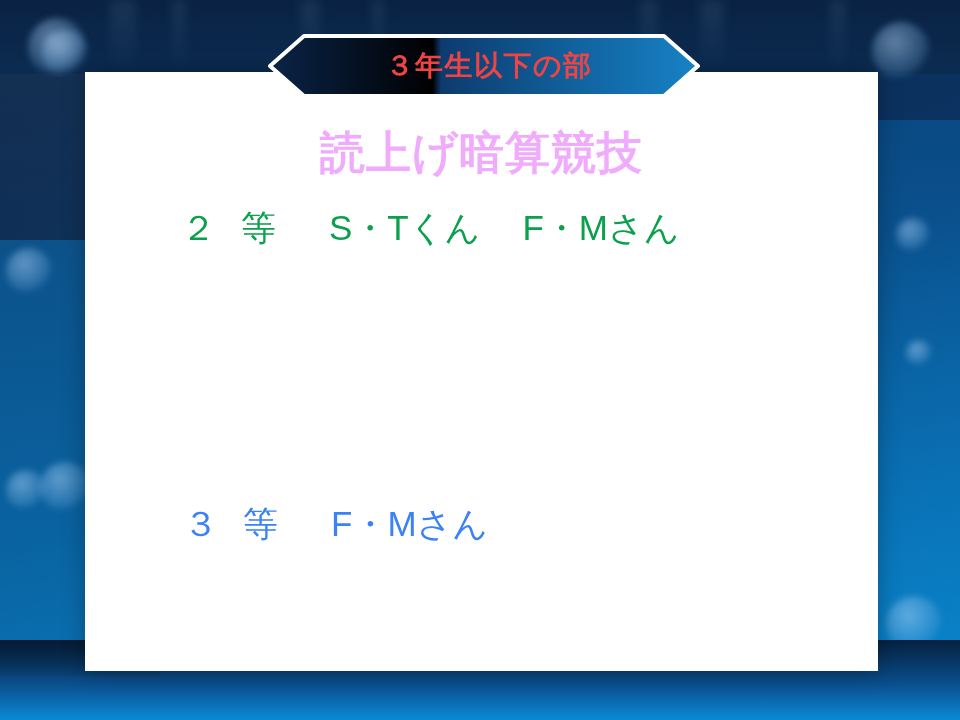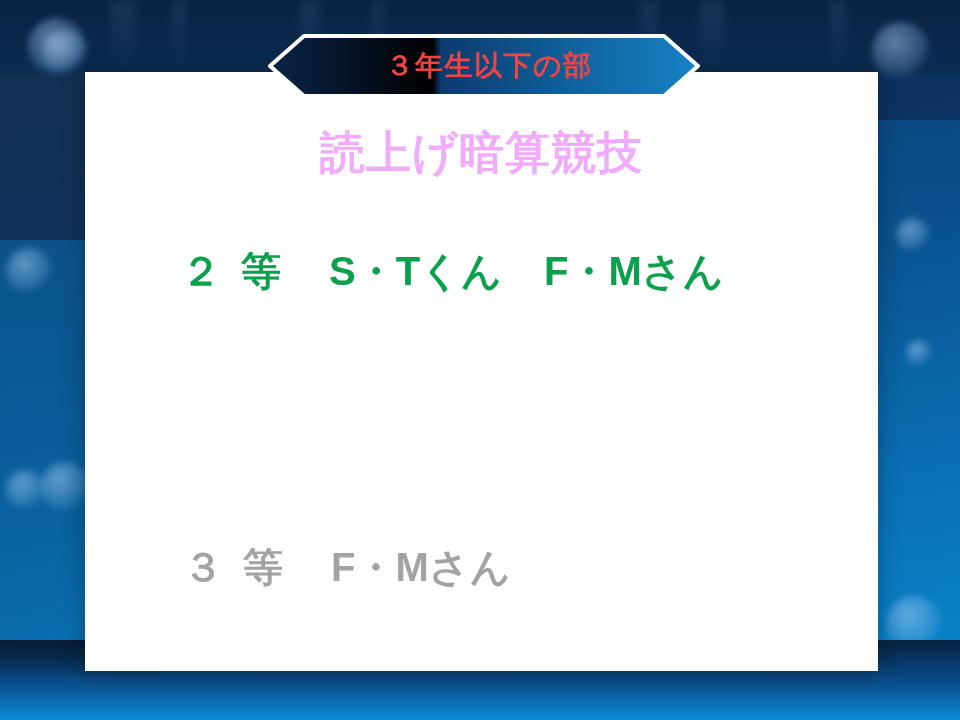--- a/index.html
+++ b/index.html
@@ -131,36 +131,35 @@
     font-weight: bold;
     color: #f0abfc;
     letter-spacing: 1px;
     line-height: 1.1;
   }
   .title-1 { position: absolute; left: 0; right: 0; top: 56px; }
   .title-2 { position: absolute; left: 8px; right: 0; top: 288px; }
 
   .result-line {
     position: absolute;
-    font-size: 40px;
-    font-weight: bold;
+    font-size: 35px;
+    font-weight: normal;
     white-space: nowrap;
     line-height: 1.0;
-    margin-top: 41px;
   }
   .rank-col { display: inline-block; width: 60px; }
   .deg-col  { display: inline-block; width: 88px; }
   .name-1   { display: inline-block; margin-right: 42px; }
 
   .res-a { left: 96px; top: 138px; }
   .res-b { left: 98px; top: 390px; }
   .res-c { left: 98px; top: 434px; }
 
   .clr-green  { color: #0ba04c; }
-  .clr-purple { color: #a3a3a3; }
+  .clr-purple { color: #3b82f6; }
 </style>
 </head>
 <body>
 
 <div id="slide">
 
   <div class="bg-base"></div>
 
   <div class="bg-facet facet-a"></div>
   <div class="bg-facet facet-d"></div>

